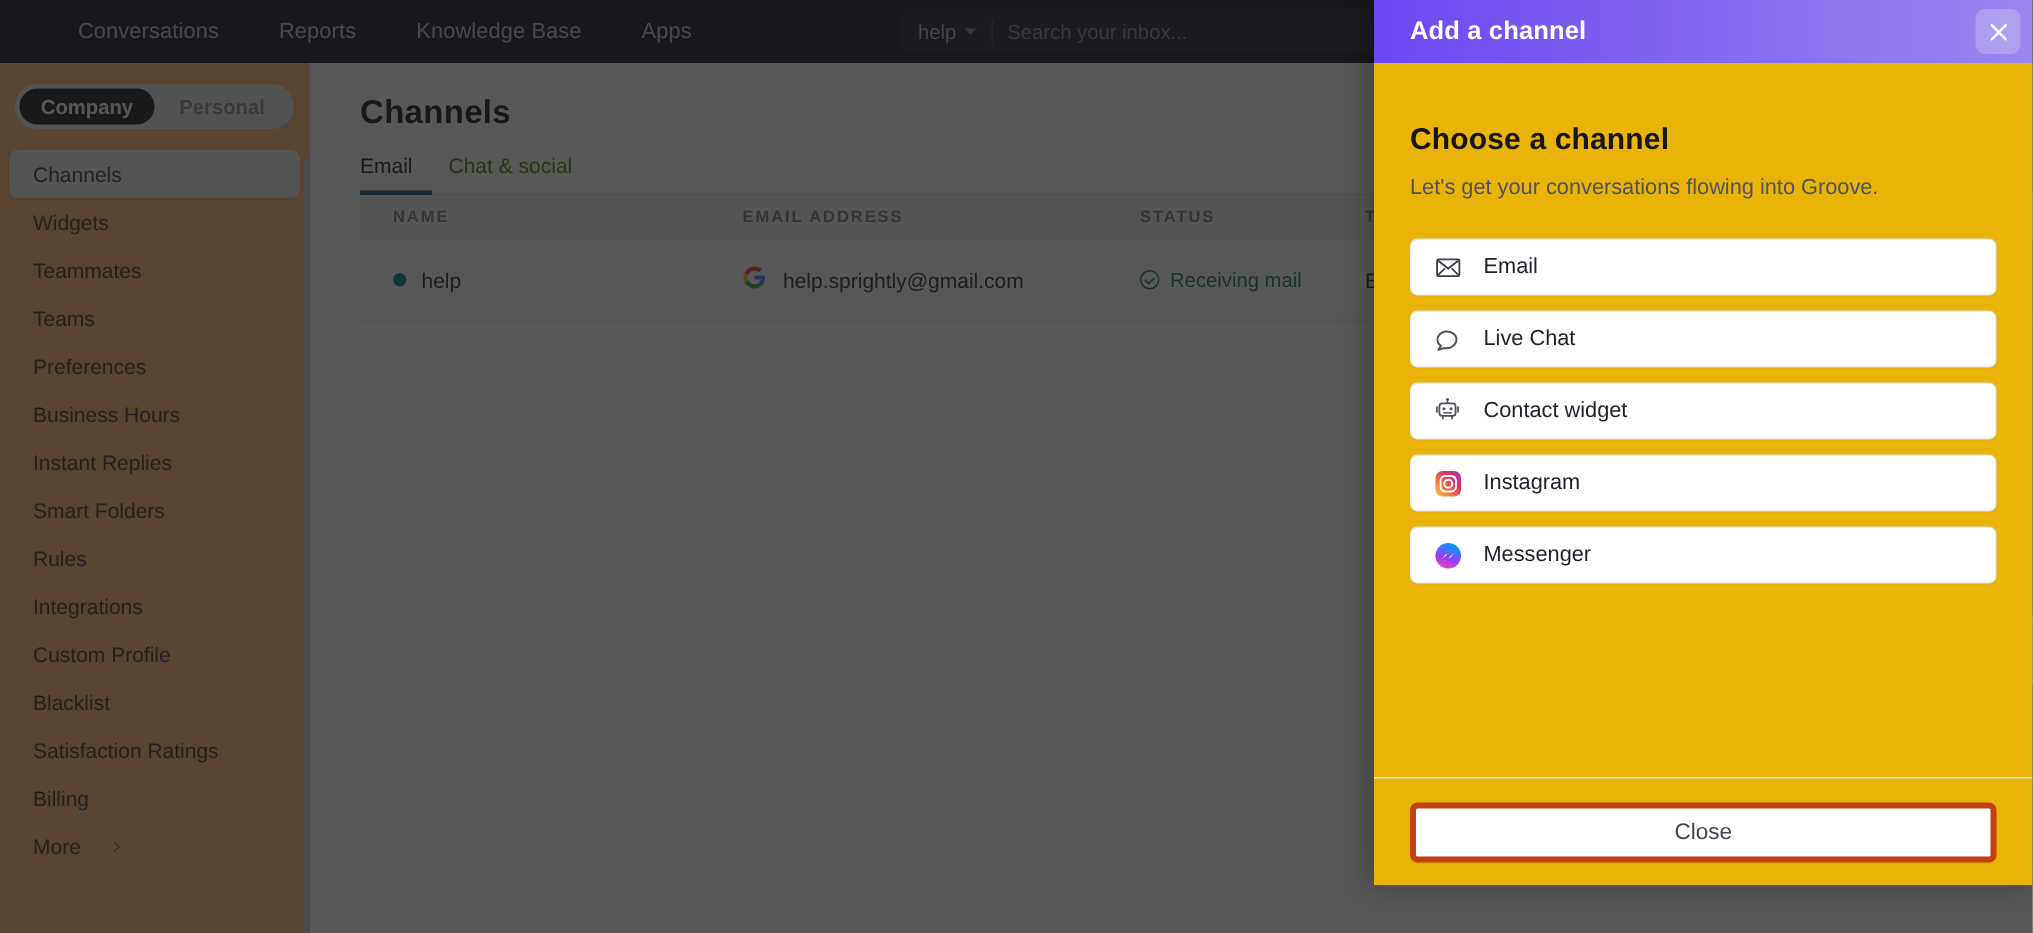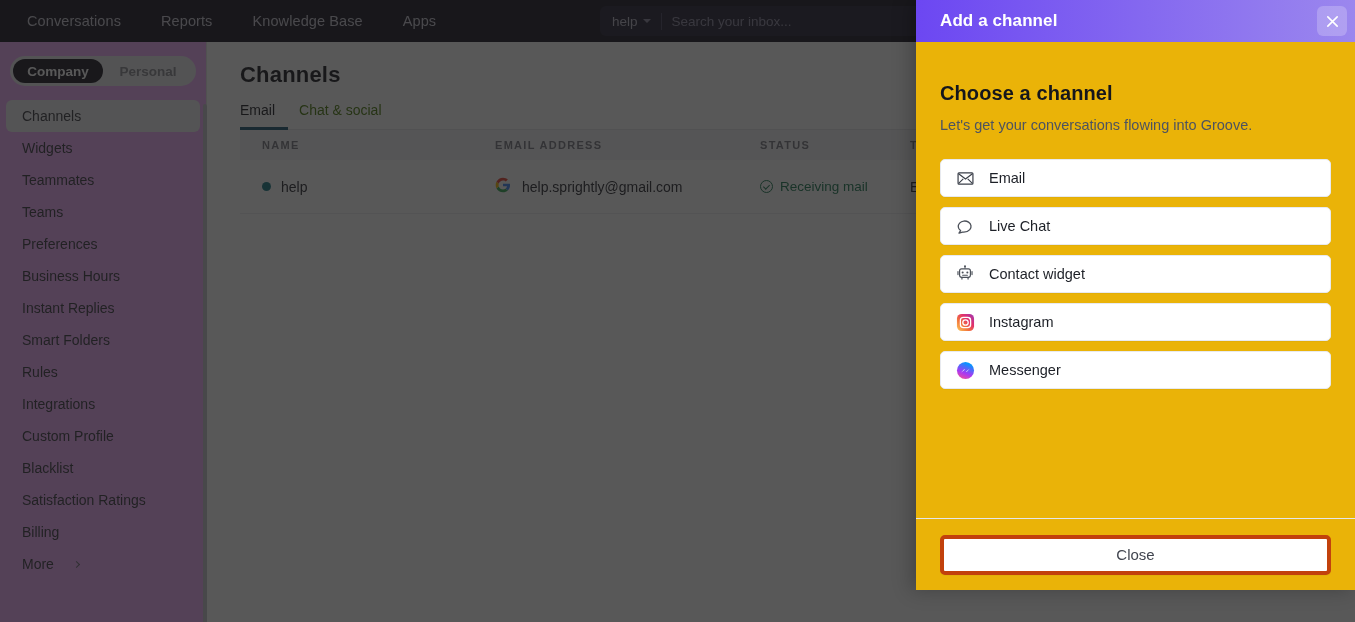--- a/index.html
+++ b/index.html
@@ -12,21 +12,21 @@
   #app { position: relative; width: 1355px; height: 622px; }
 
   
   .app-layer { position: absolute; inset: 0; background: #ffffff; }
 
   .topbar {
     position: absolute; top: 0; left: 0; width: 1355px; height: 42px;
     background: #1a1824;
     display: flex; align-items: center;
   }
-  .nav-links { display: flex; align-items: flex-end; padding-left: 7px; }
+  .nav-links { display: flex; align-items: flex-end; padding-left: 32px; }
   .nav-link {
     color: #c9c7d4; font-size: 14.5px; letter-spacing: .1px;
     padding: 0 20px; line-height: 42px; white-space: nowrap;
   }
   .search-wrap {
     position: absolute; left: 600px; top: 6px;
     height: 30px; width: 420px;
     background: #262336; border-radius: 6px;
     display: flex; align-items: center;
   }
@@ -40,21 +40,21 @@
   .search-input {
     flex: 1; border: none; background: transparent; outline: none;
     color: #84cc16; font-size: 13.5px; padding: 0 10px;
     font-family: "Liberation Sans", sans-serif;
   }
   .search-input::placeholder { color: #8e8aa3; }
 
   
   .sidebar {
     position: absolute; top: 42px; left: 0; width: 207px; height: 580px;
-    background: #f0abfc; border-right: 1px solid #e6e6e6;
+    background: #fdba74; border-right: 1px solid #e6e6e6;
   }
   .seg {
     margin: 14px 10px 10px 10px; height: 30px;
     background: #ededf0; border-radius: 15px;
     display: flex; align-items: center; padding: 3px;
   }
   .seg-btn {
     flex: 1; height: 24px; border-radius: 12px; font-size: 13.5px;
     display: flex; align-items: center; justify-content: center;
     color: #8b8b93; font-weight: 600;

